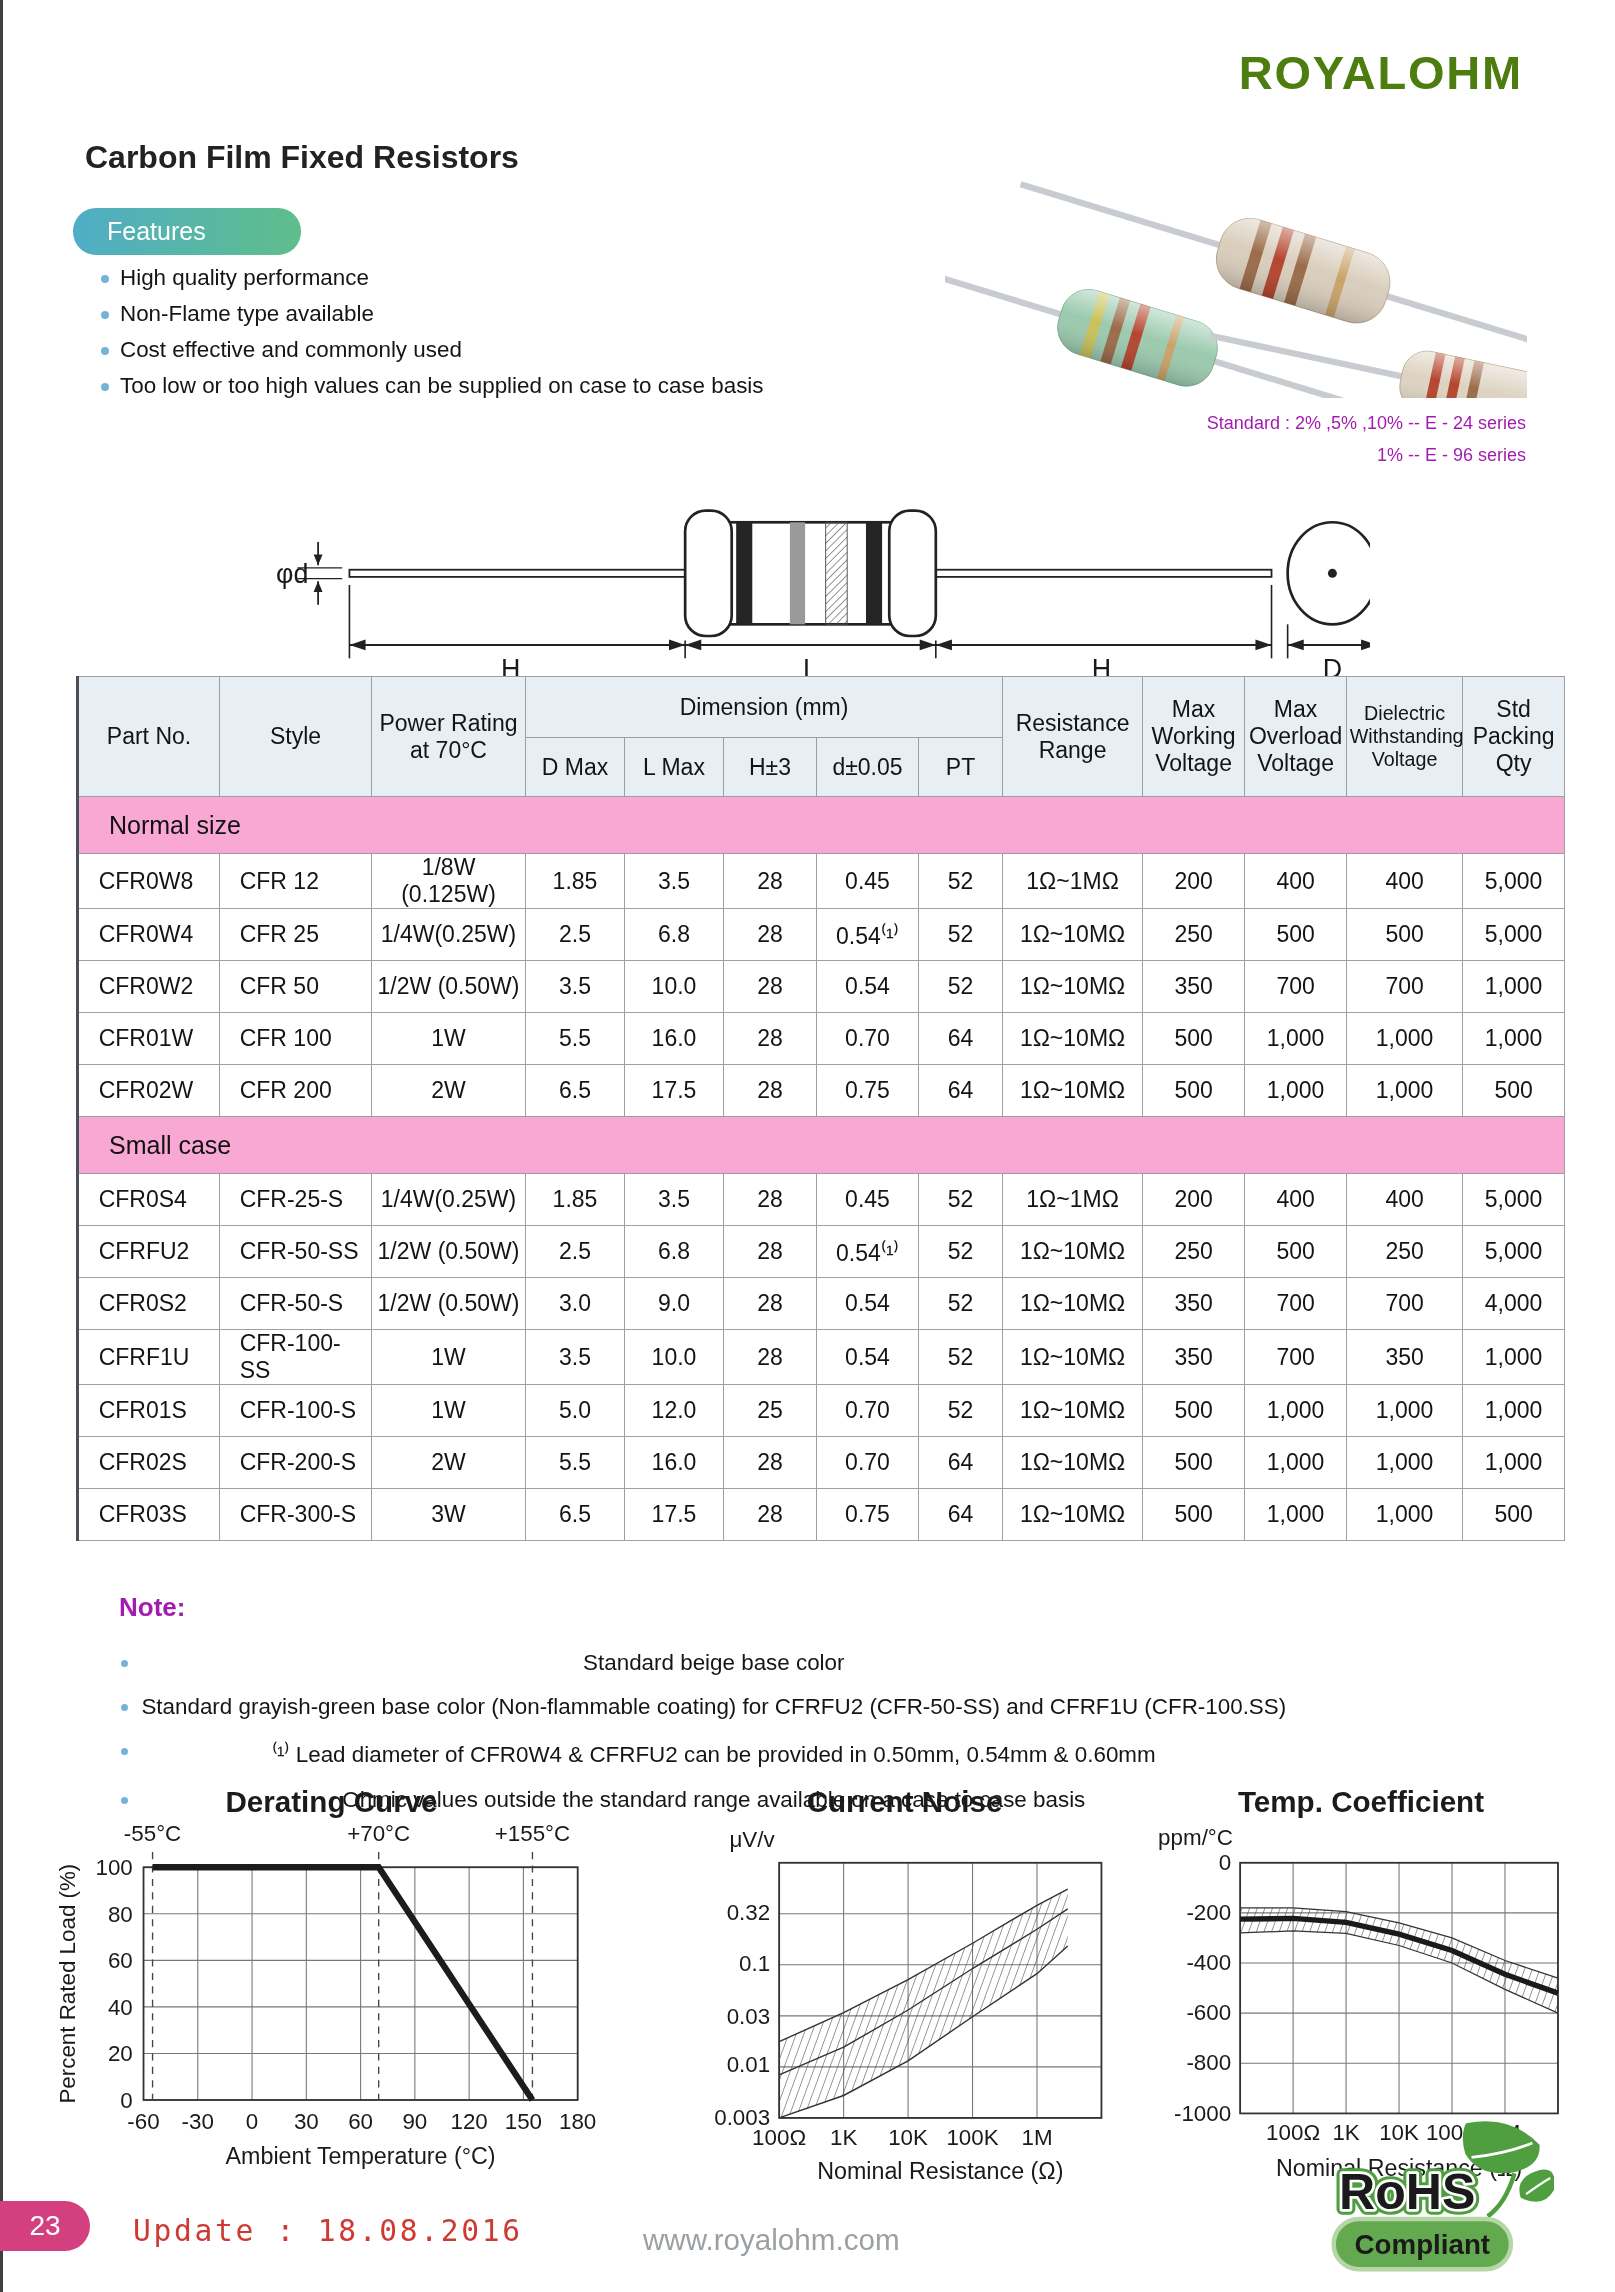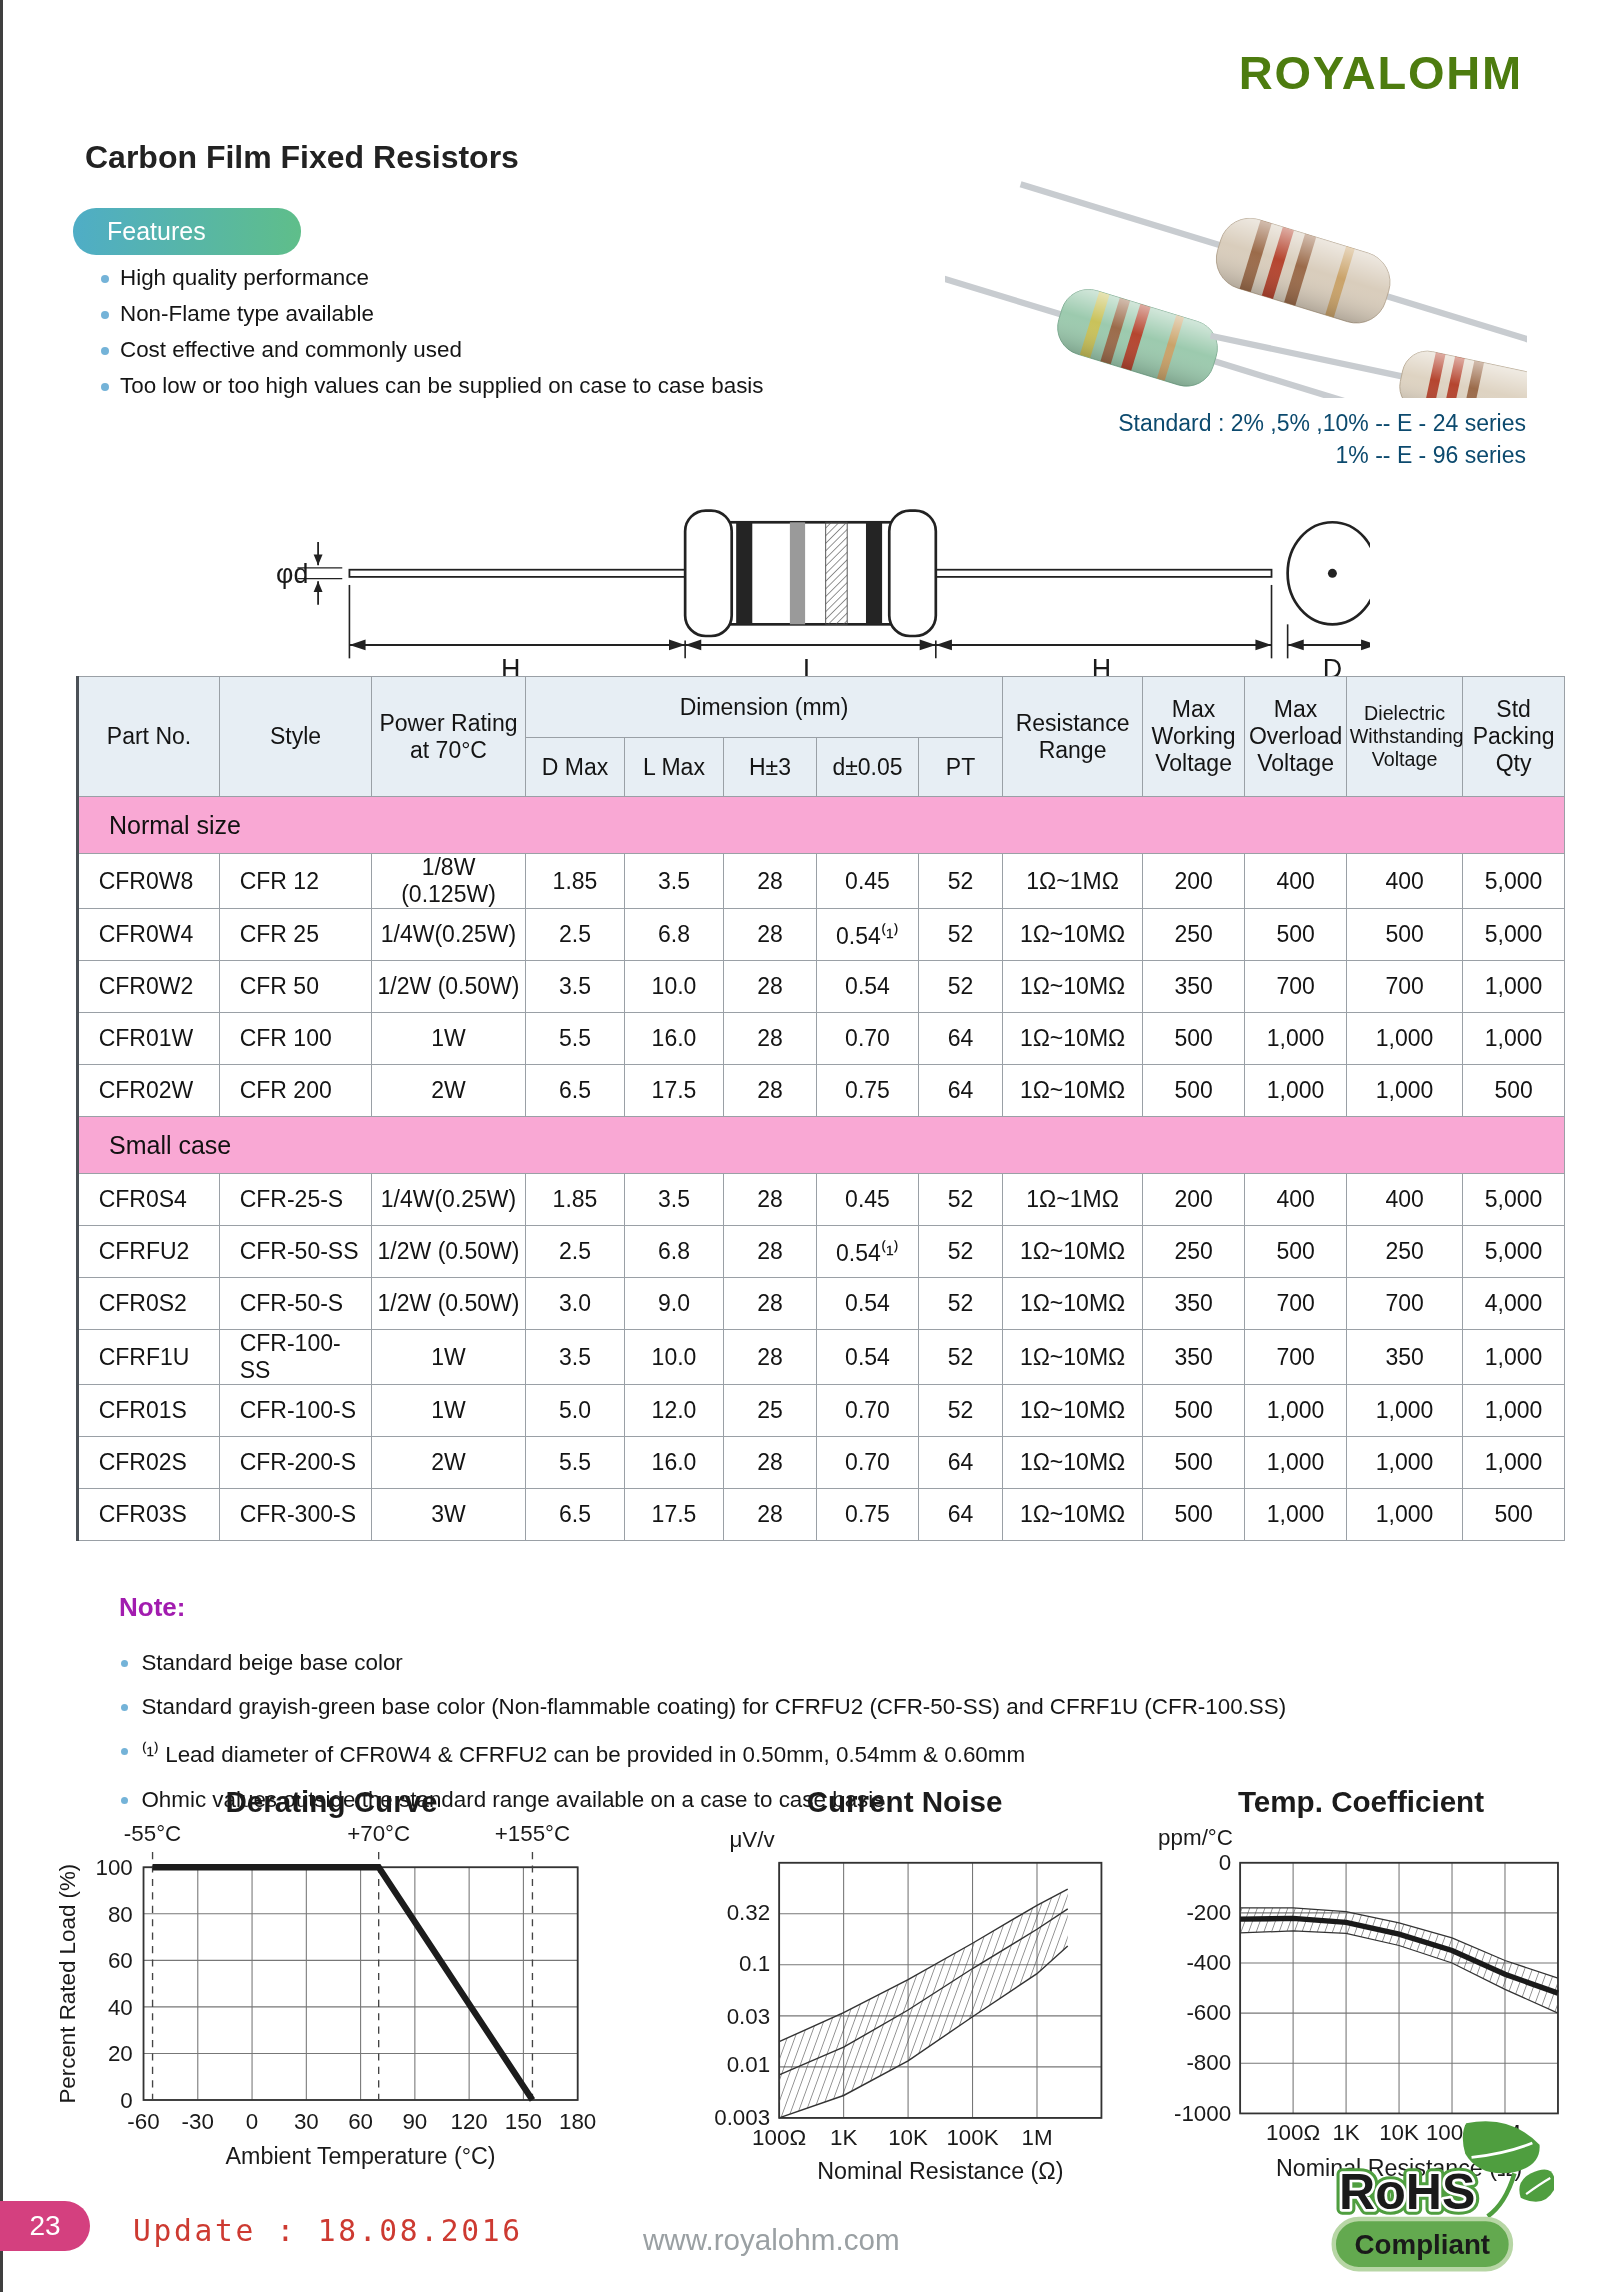--- a/index.html
+++ b/index.html
@@ -23,21 +23,21 @@
     color:#fff;font-size:25px;line-height:47px;padding-left:34px;box-sizing:border-box;
   }
   #features-list{left:97px;top:265px;list-style:none;margin:0;padding:0;}
   #features-list li{
     font-size:22.4px;color:#151515;margin-bottom:9.9px;position:relative;padding-left:23px;
   }
   #features-list li::before{
     content:"";position:absolute;left:3.6px;top:9.9px;width:8px;height:8px;border-radius:50%;
     background:#74b3d8;
   }
-  #standard-block{right:90px;top:407px;text-align:right;font-size:23px;color:#0c4a6e;line-height:32px;}
+  #standard-block{right:90px;top:407px;text-align:right;font-size:18px;color:#a21caf;line-height:32px;}
 
   
   #spec-table{
     left:76px;top:676px;width:1487px;border-collapse:collapse;table-layout:fixed;
     border:1.8px solid #70767c;border-left:3.6px solid #4b5157;
     font-size:23px;color:#141414;
   }
   #spec-table th,#spec-table td{
     border:0.9px solid #9aa0a6;text-align:center;vertical-align:middle;
     padding:0 2.7px;overflow:hidden;
@@ -47,21 +47,21 @@
   #spec-table thead tr:last-child{height:59px;}
   #spec-table td.cl{text-align:left;padding-left:19.7px;}
   #spec-table tr.section-row td{
     background:#f9a8d4;text-align:left;padding-left:30px;font-size:25px;height:56px;color:#111;
   }
   #spec-table tbody tr{height:52px;background:#fff;}
   th.diel{font-size:19.7px;line-height:23px;}
 
   
   #note-heading{left:119px;top:1592px;font-size:26px;color:#a21caf;font-weight:bold;}
-  #note-list{left:119px;top:1650px;list-style:none;margin:0;padding:0;}
+  #note-list{left:119px;top:1650px;list-style:none;margin:0;padding:0;text-align:center;}
   #note-list li{
     font-size:22.4px;color:#161616;margin-bottom:18px;position:relative;padding-left:22.4px;
   }
   #note-list li::before{
     content:"";position:absolute;left:1.8px;top:9.9px;width:7.2px;height:7.2px;border-radius:50%;
     background:#74b3d8;
   }
 
   
   .chart-title{font-size:29.6px;font-weight:bold;color:#1b1b1b;text-align:center;}

